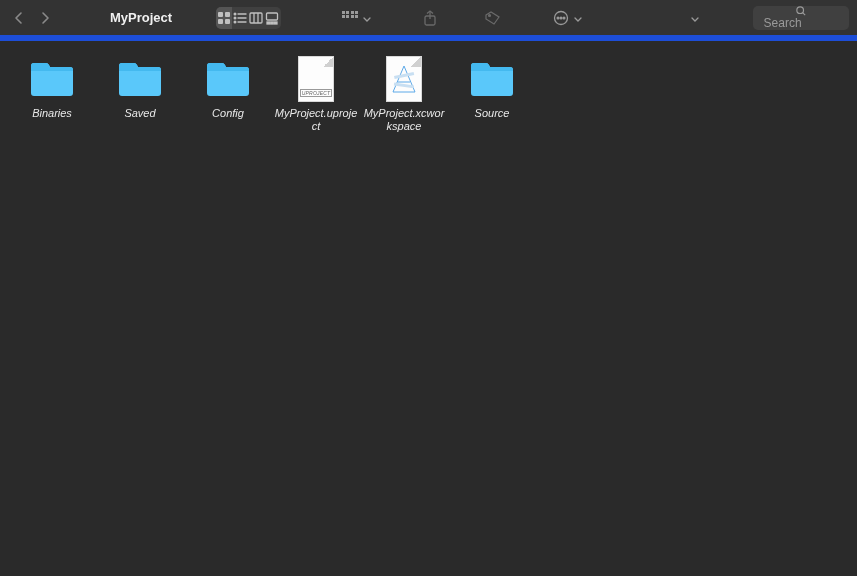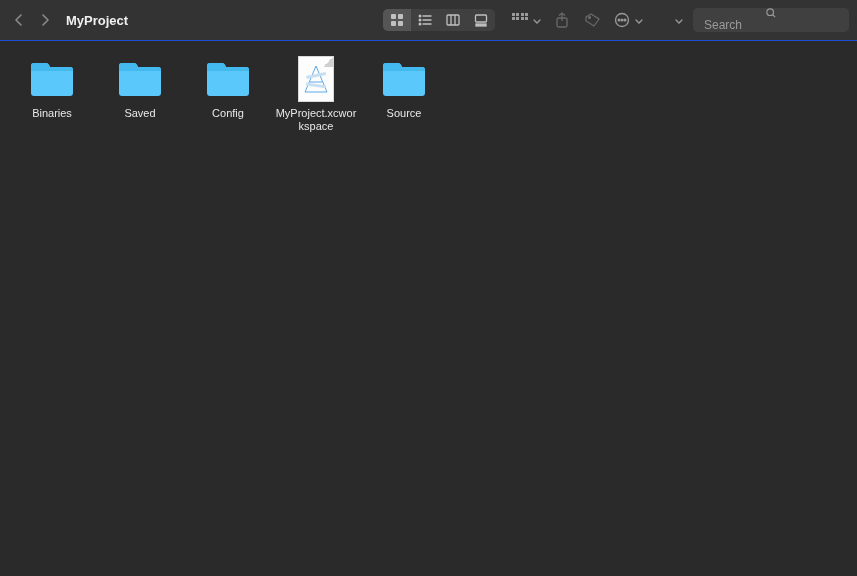--- a/index.html
+++ b/index.html
@@ -10,21 +10,22 @@
     font-family: -apple-system, "Helvetica Neue", Arial, sans-serif;
     color: #e0e0e0;
     overflow: hidden;
   }
   .toolbar {
     height: 41px;
     background: #333333;
     display: flex;
     align-items: center;
     padding: 0 8px;
-    border-bottom: 1px solid #1d4ed8;
+    border-bottom: 6px solid #1d4ed8;
+    gap: 44px;
   }
   .nav-arrows { display: flex; align-items: center; gap: 4px; margin-right: 10px; }
   .nav-btn {
     width: 22px; height: 22px;
     display: flex; align-items: center; justify-content: center;
     color: #8a8a8a;
   }
   .title {
     font-weight: 600;
     font-size: 13px;
@@ -67,20 +68,21 @@
     background: transparent; border: none; outline: none;
     color: #e0e0e0; font-size: 12px;
     margin-left: 6px; width: 100%;
   }
   .search-box input::placeholder { color: #9a9a9a; }
   .content {
     padding: 12px 8px;
     display: flex;
     flex-wrap: wrap;
     align-content: flex-start;
+    font-style: italic;
   }
   .item {
     width: 88px;
     display: flex;
     flex-direction: column;
     align-items: center;
     margin: 2px 0 8px 0;
     text-align: center;
   }
   .icon-wrap {
@@ -266,20 +268,29 @@
     <path d="M2 6 Q2 3 5 3 L17 3 Q19 3 20 5 L21 7 L41 7 Q44 7 44 10 L44 33 Q44 36 41 36 L5 36 Q2 36 2 33 Z" fill="#5ac8fa"></path>
     <path d="M2 11 L44 11 L44 10 Q44 7 41 7 L21 7 L20 5 Q19 3 17 3 L5 3 Q2 3 2 6 Z" fill="#44b9ef"></path>
   </svg>
       </div>
       <div class="label">Config</div>
     </div>
     <div class="item">
       <div class="icon-wrap">
         <div class="file-page">
           <div class="fold"></div>
+          <div class="badge">UPROJECT</div>
+        </div>
+      </div>
+      <div class="label">MyProject.uproject</div>
+    </div>
+    <div class="item">
+      <div class="icon-wrap">
+        <div class="file-page">
+          <div class="fold"></div>
     <div class="xcode-a">
       <svg width="26" height="30" viewBox="0 0 26 30" fill="none" stroke="#5da9e8" stroke-width="1">
         <path d="M13 2 L24 28 L2 28 Z"></path>
         <line x1="7" y1="18" x2="19" y2="18"></line>
         <rect x="3" y="10" width="20" height="3" fill="#c8dff2" stroke="none" transform="rotate(-12 13 11)"></rect>
         <rect x="3" y="20" width="20" height="3" fill="#c8dff2" stroke="none" transform="rotate(8 13 21)"></rect>
       </svg>
     </div>
   </div>
       </div>

